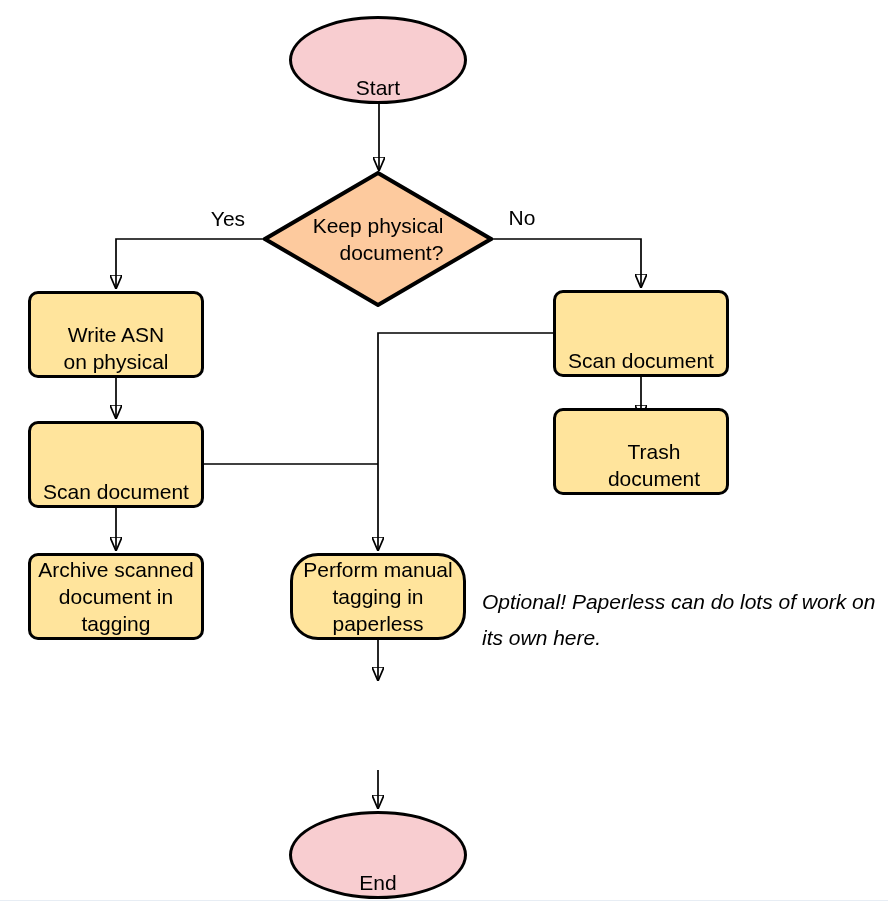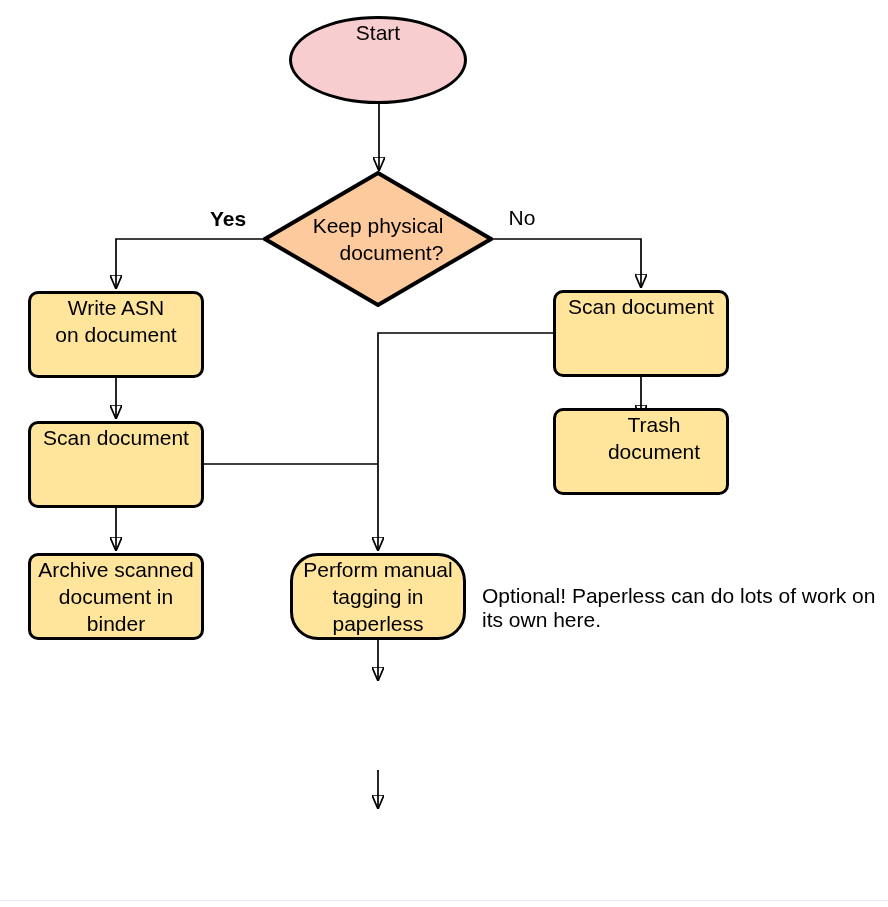--- a/index.html
+++ b/index.html
@@ -23,21 +23,21 @@
     pointer-events: none;
   }
   .edges path {
     fill: none;
     stroke: #000000;
     stroke-width: 1.7;
   }
   .node {
     position: absolute;
     display: flex;
-    align-items: flex-start;
+    align-items: flex-end;
     justify-content: center;
     text-align: center;
     box-sizing: border-box;
     font-size: 21px;
     line-height: 27px;
   }
   .label { white-space: pre-line; }
   .terminal {
     width: 178px;
     height: 88px;
@@ -69,29 +69,30 @@
     font-size: 21px;
     line-height: 27px;
   }
   .edge-label {
     position: absolute;
     width: 60px;
     text-align: center;
     font-size: 21px;
     line-height: 22px;
   }
-  .yes-label { left: 198px; top: 208px; font-weight: bold; }
+  .yes-label { left: 198px; top: 208px; }
   .no-label  { left: 492px; top: 207px; text-align: center; }
   .annotation {
     position: absolute;
     left: 482px;
     top: 584px;
     width: 406px;
     font-size: 21px;
-    line-height: 24px;
+    line-height: 36px;
+    font-style: italic;
     white-space: pre-line;
   }
   .bottom-rule {
     position: absolute;
     left: 0;
     top: 900px;
     width: 888px;
     height: 1px;
     background: #e7edf4;
   }
@@ -139,43 +140,46 @@
     </svg>
     <div class="decision-label label">Keep physical
 document?</div>
   </div>
 
   <div class="edge-label yes-label">Yes</div>
   <div class="edge-label no-label">No</div>
 
   <div class="node process n-writeasn">
     <span class="label">Write ASN
-on document</span>
+on physical</span>
   </div>
   <div class="node process n-scanl">
     <span class="label">Scan document</span>
   </div>
   <div class="node process n-archive">
     <span class="label">Archive scanned
 document in
-binder</span>
+tagging</span>
   </div>
 
   <div class="node process n-scanr">
     <span class="label">Scan document</span>
   </div>
   <div class="node process n-trash">
     <span class="label">Trash document</span>
   </div>
 
   <div class="node process n-tagging">
     <span class="label">Perform manual
 tagging in
 paperless</span>
   </div>
 
+  <div class="node terminal n-end">
+    <span class="label">End</span>
+  </div>
 
   <div class="annotation">Optional! Paperless can do lots of work on
 its own here.</div>
 
   <div class="bottom-rule"></div>
 
 </div>
 
 </body></html>

